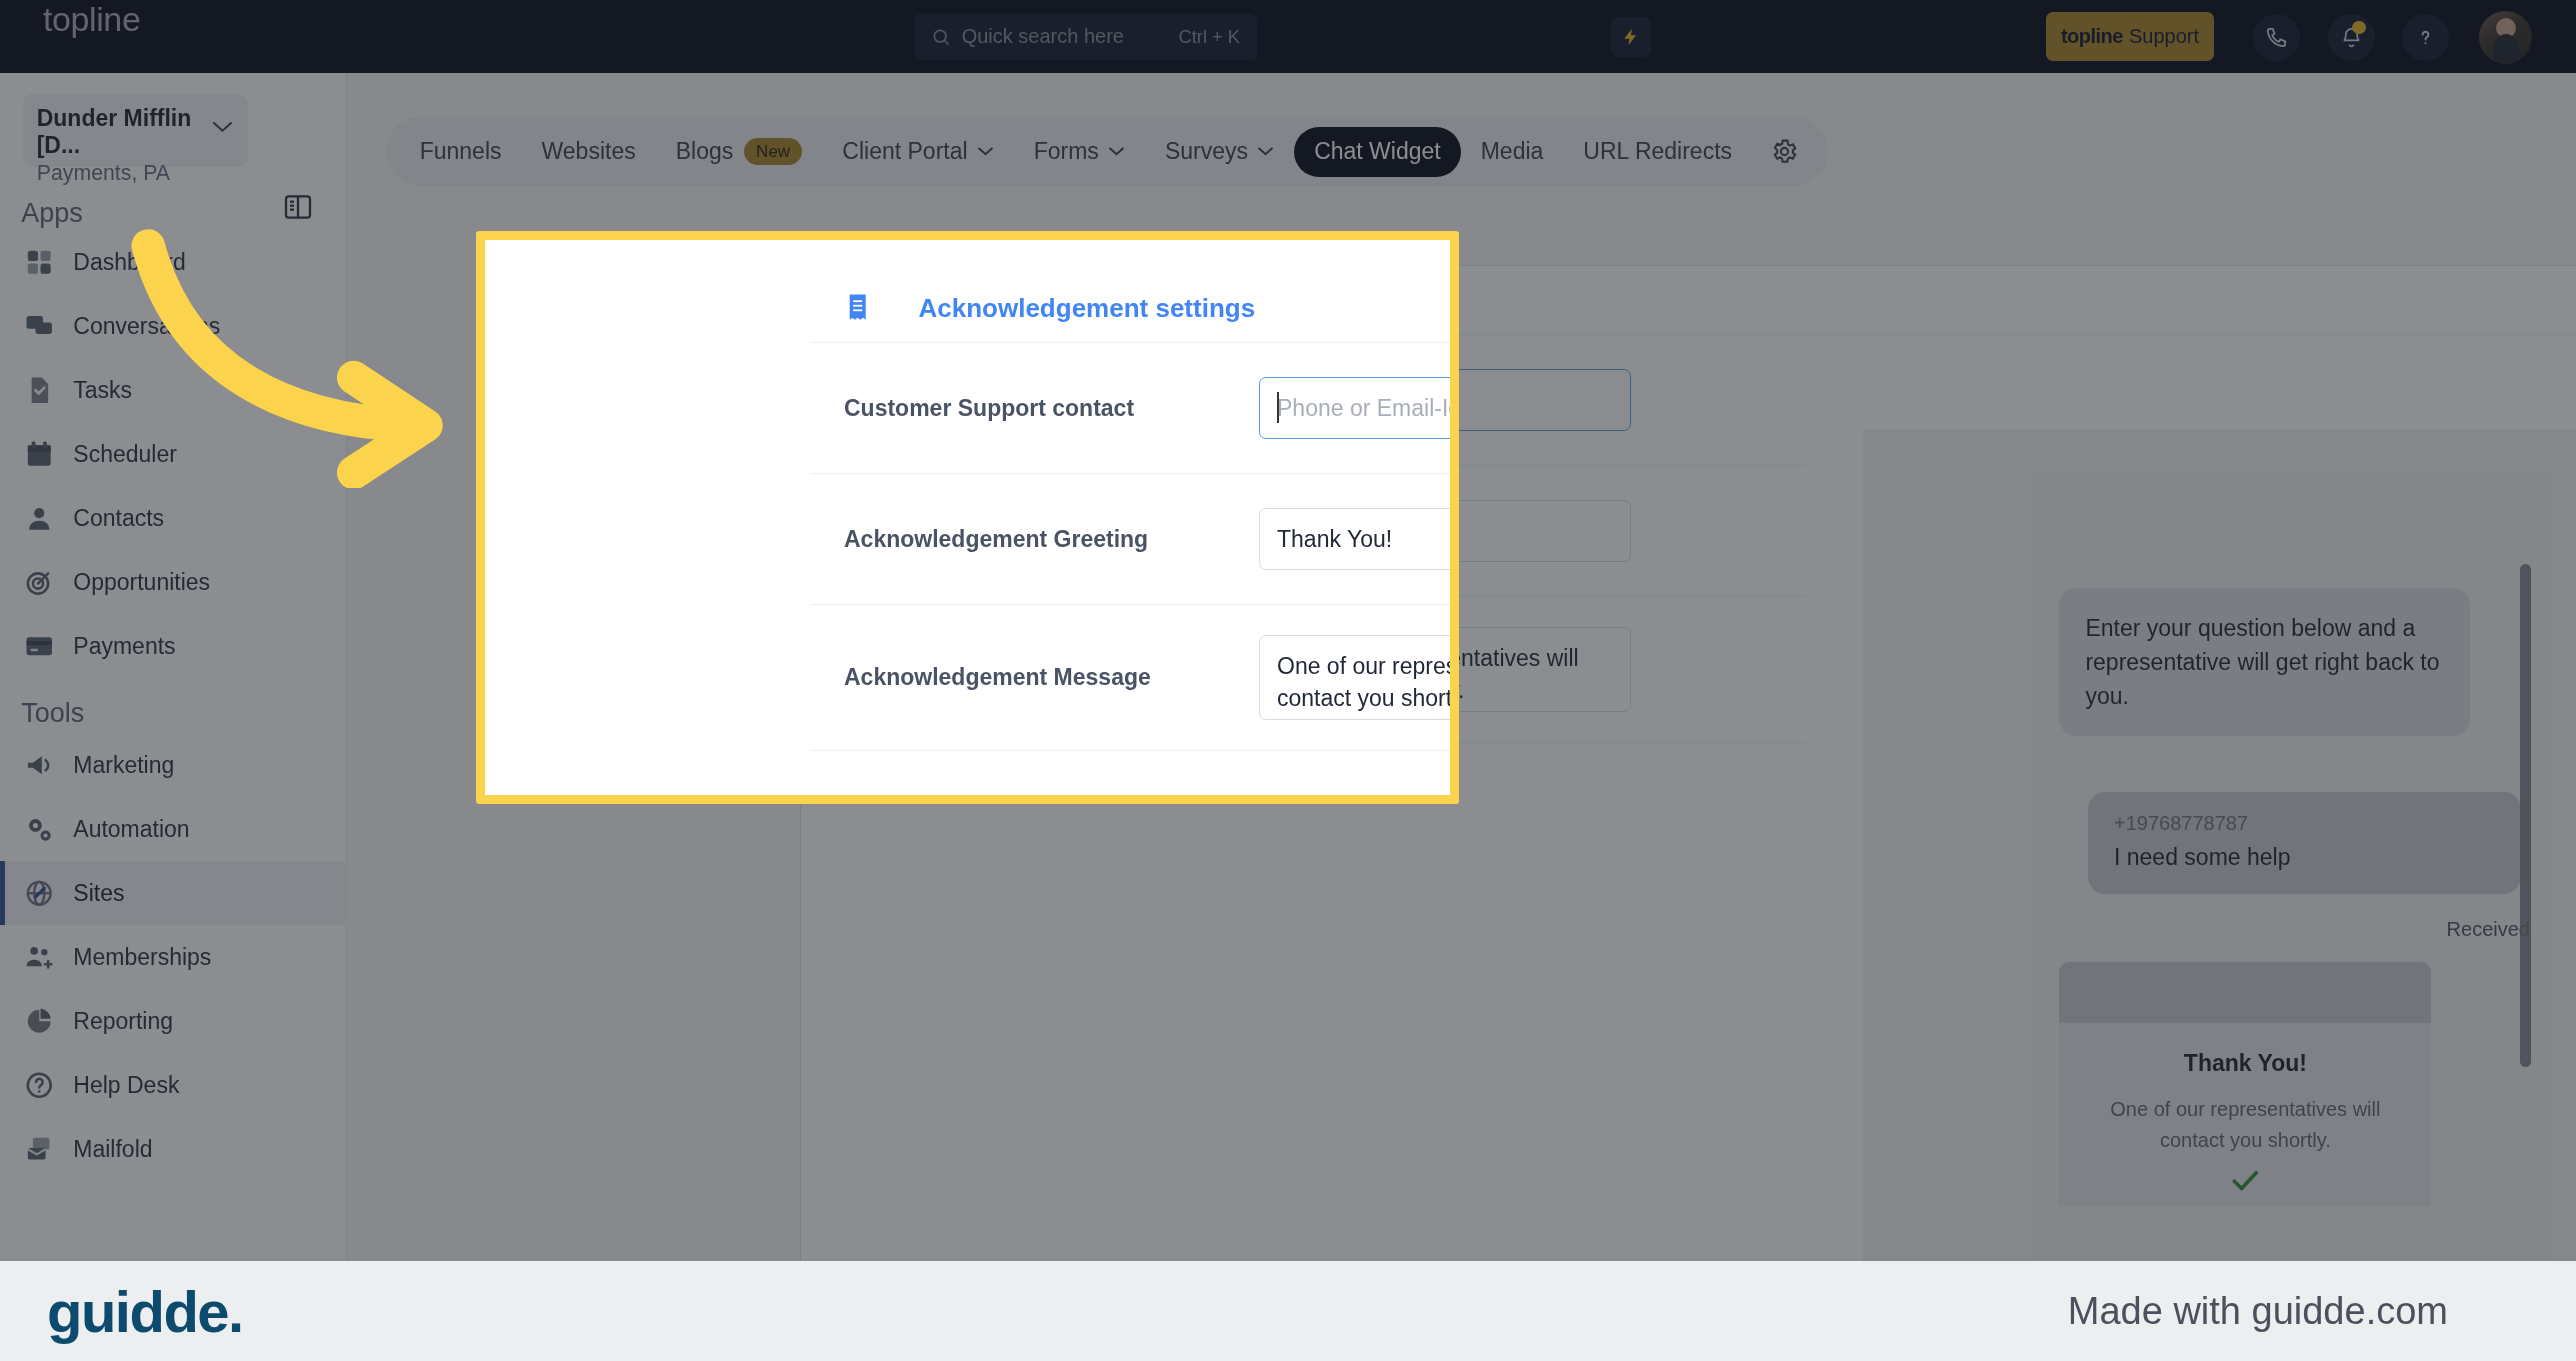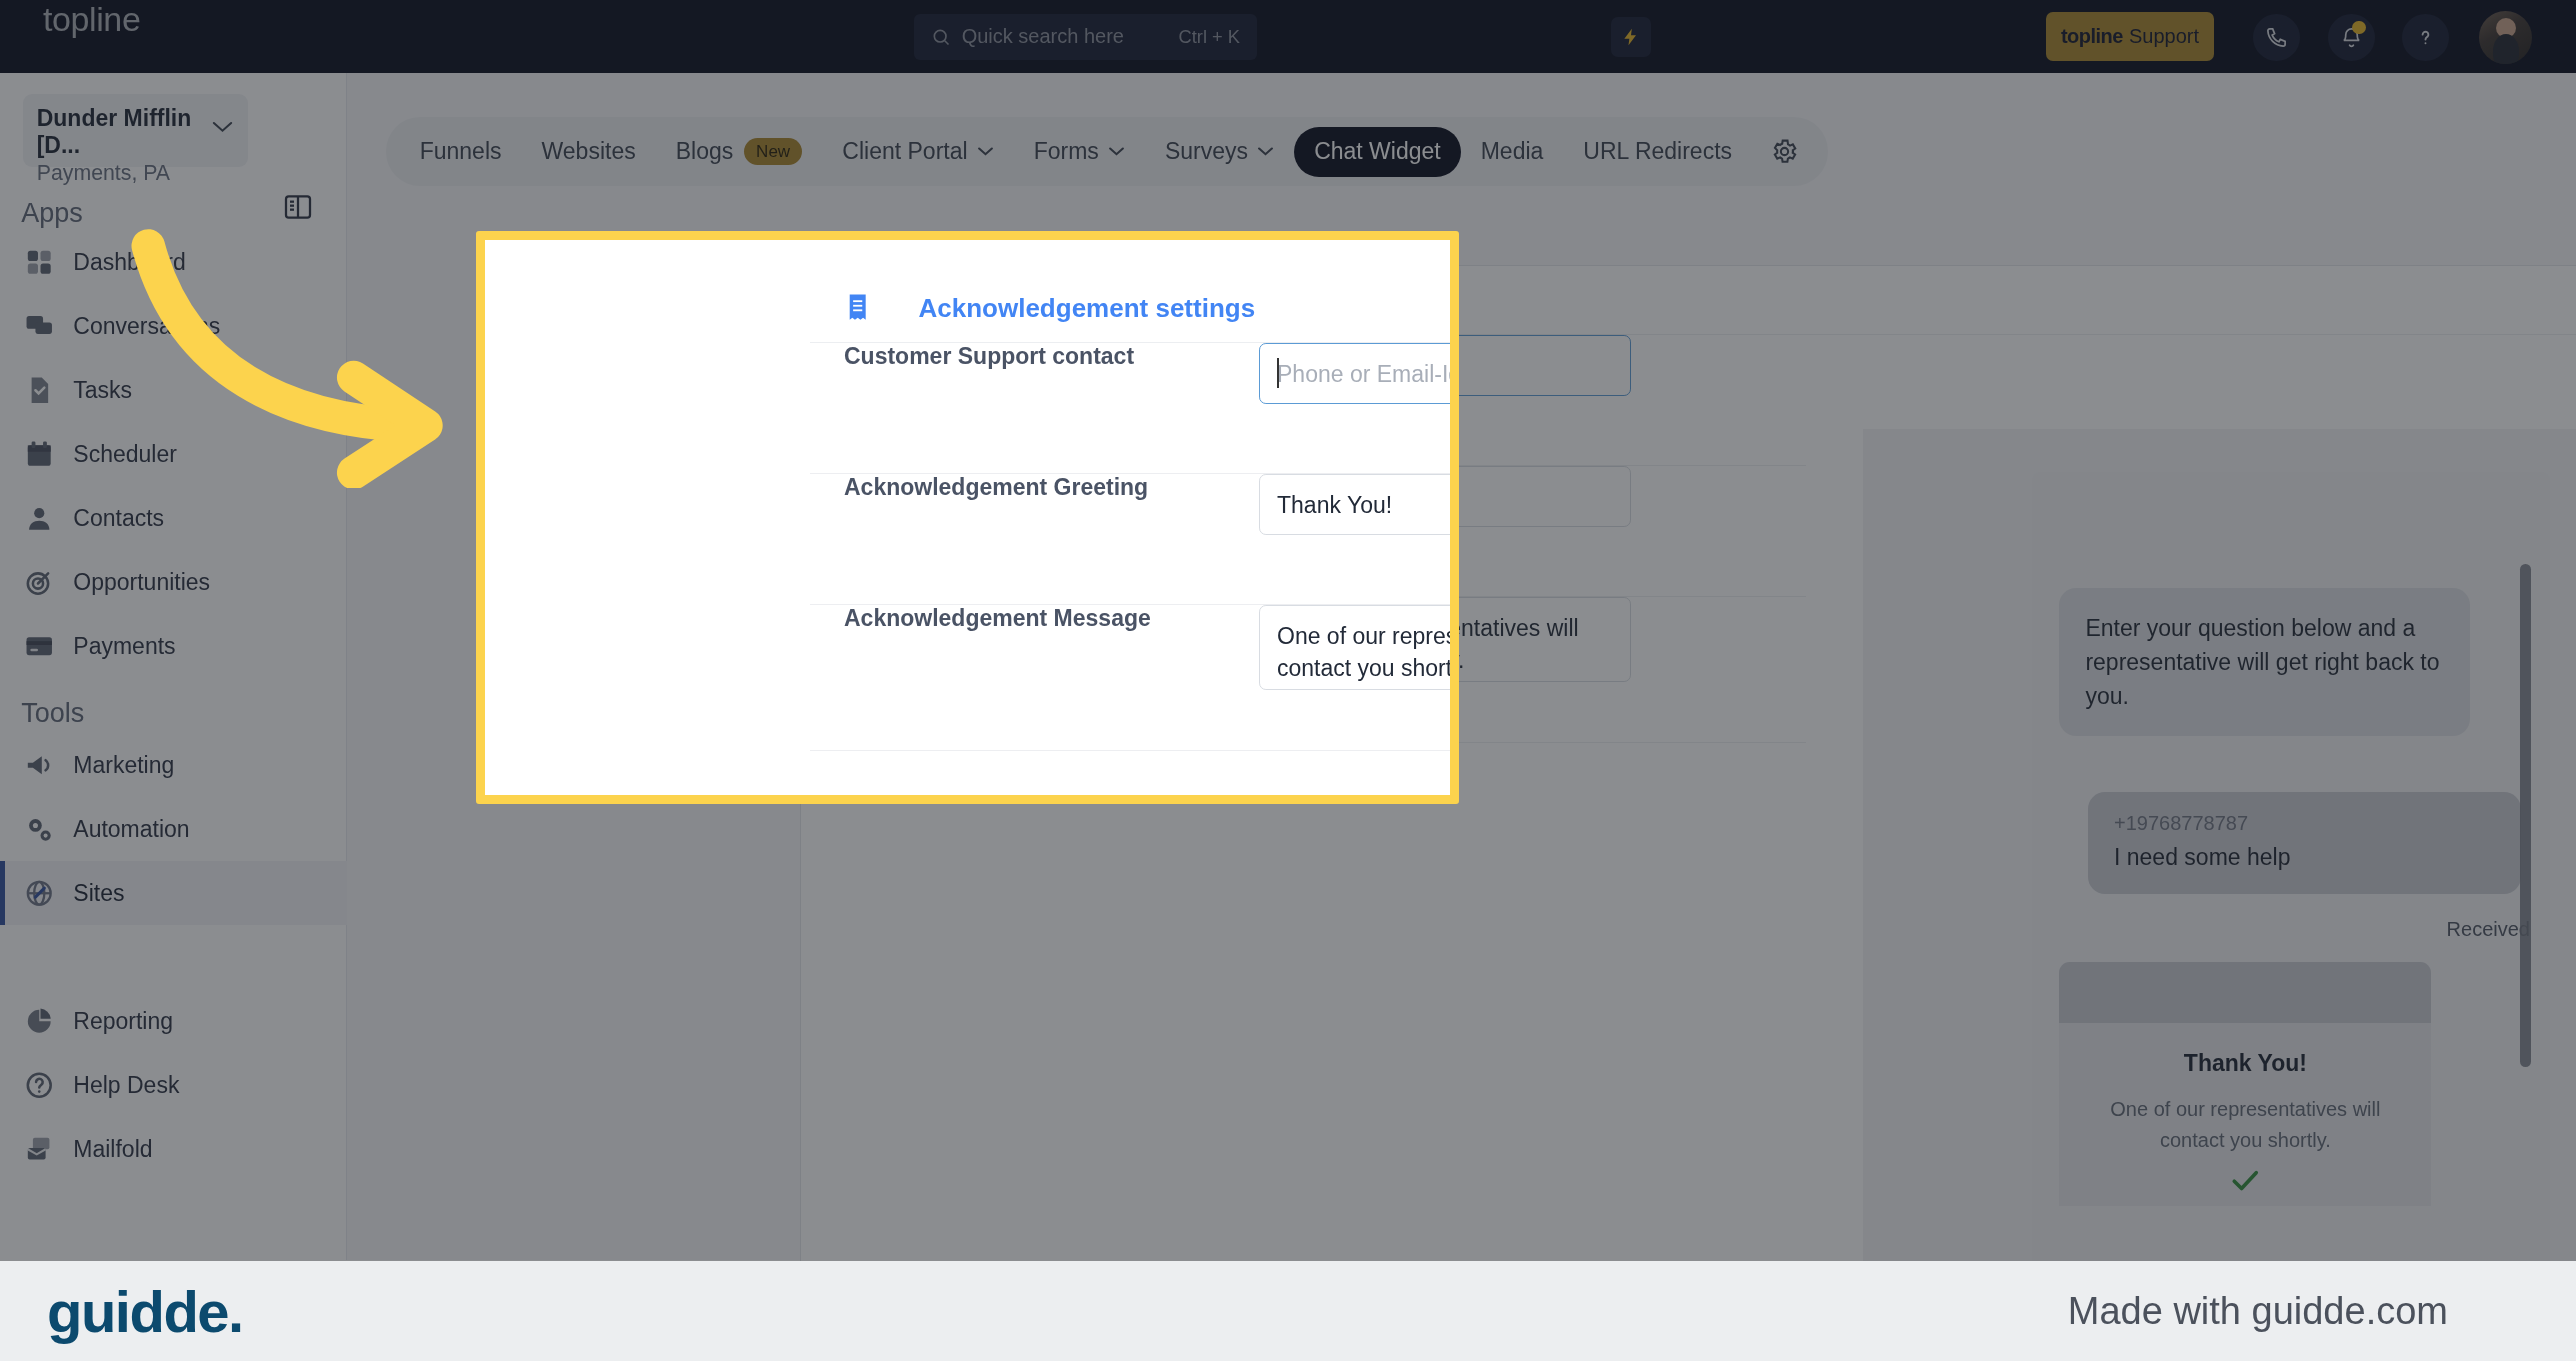--- a/index.html
+++ b/index.html
@@ -131,21 +131,21 @@
   }
   .card-head {
     position: relative; height: 69px; border-bottom: 0.8px solid #eceef1;
     display: flex; align-items: center; padding: 0 34px;
   }
   .card-head-ico { width: 30.5px; height: 30.5px; margin-right: 44px; display:flex; align-items:center;}
   .card-title { font-size: 26px; font-weight: 700; color: #4285f4; }
 
   .rows { position: absolute; left: 0; top: 69px; width: 1005px; }
   .frow {
-    position: relative; display: flex; align-items: flex-start;
+    position: relative; display: flex; align-items: center;
     padding: 0 0 0 34px; border-bottom: 0.8px solid #edeef1;
   }
   #row-contact { height: 131px; }
   #row-greet   { height: 131px; }
   #row-msg     { height: 146px; }
   .flabel { font-size: 23px; font-weight: 700; color: #4a5365; width: 415px; }
   .finput {
     width: 381px; border: 0.8px solid #d8dce2; border-radius: 6.9px;
     background: #fff; font-size: 23px; color: #222a38;
     padding: 13.7px 17px; line-height: 32px;
@@ -434,20 +434,31 @@
           <svg width="30.5" height="30.5" viewBox="0 0 24 24" fill="none" stroke="#6b7285" stroke-width="1.8">
               <circle cx="12" cy="12" r="9"></circle>
               <ellipse cx="12" cy="12" rx="4" ry="9"></ellipse>
               <line x1="3" y1="12" x2="21" y2="12"></line>
               <path d="M16 8l-7 7" stroke="#2f4f9e" stroke-width="2.4" stroke-linecap="round"></path>
             </svg>
         </span>
         <span class="nav-label">Sites</span>
       </div>
 
+      <div class="nav-item" style="top:852px">
+        <span class="nav-ico">
+          <svg width="30.5" height="30.5" viewBox="0 0 24 24" fill="#59606f">
+              <circle cx="8" cy="7" r="3"></circle>
+              <circle cx="16" cy="8" r="2.5"></circle>
+              <path d="M2 19c0-3.3 2.7-5 6-5s6 1.7 6 5z"></path>
+              <path d="M19 15v5M16.5 17.5h5" stroke="#59606f" stroke-width="2" stroke-linecap="round"></path>
+            </svg>
+        </span>
+        <span class="nav-label">Memberships</span>
+      </div>
 
       <div class="nav-item" style="top:916px">
         <span class="nav-ico">
           <svg width="30.5" height="30.5" viewBox="0 0 24 24" fill="#59606f">
               <path d="M12 3a9 9 0 109 9h-9z" opacity=".85"></path>
               <path d="M13 2v8h8a9 9 0 00-8-8z"></path>
             </svg>
         </span>
         <span class="nav-label">Reporting</span>
       </div>

